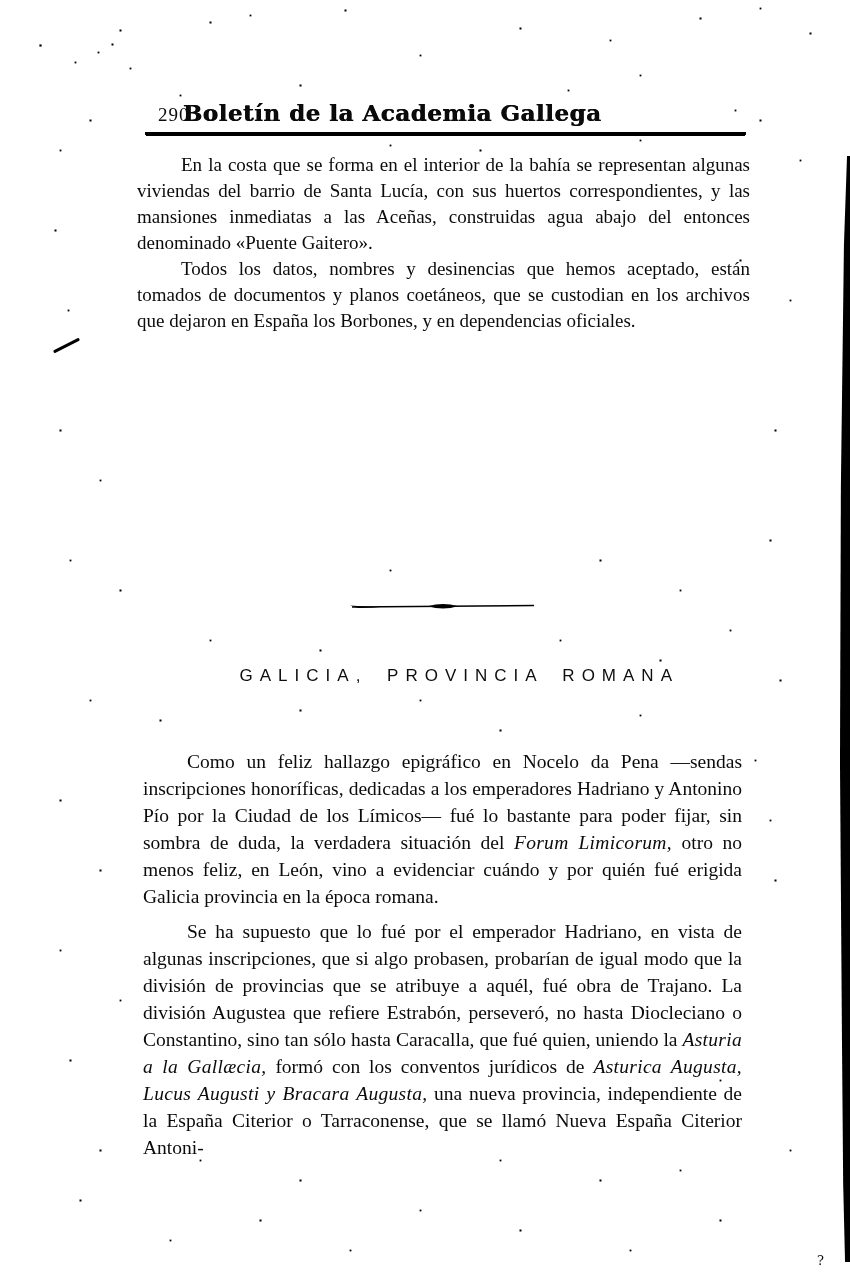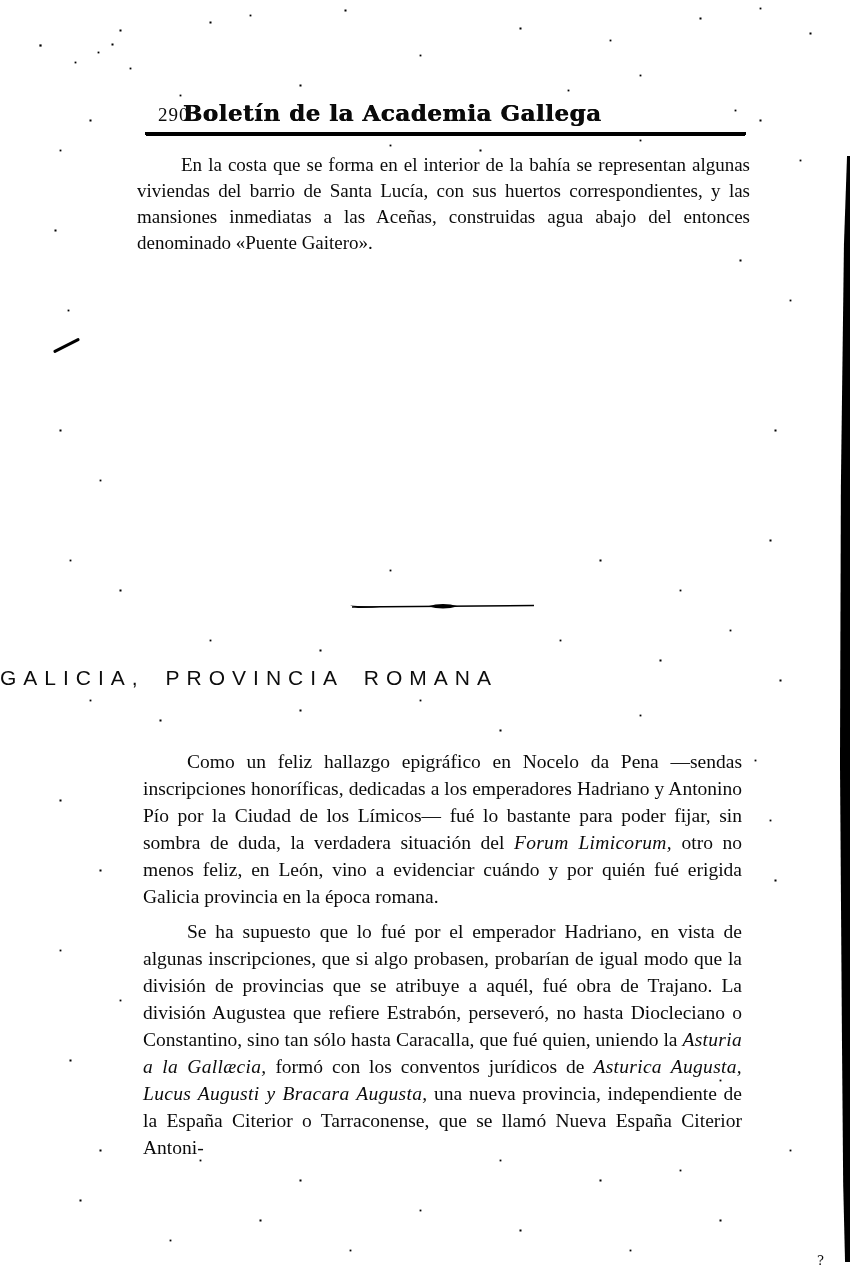--- a/index.html
+++ b/index.html
@@ -40,23 +40,23 @@
     margin:0;text-align:right;padding-right:46px;
     font-variant:small-caps;letter-spacing:1.5px;
     word-spacing:6px;
   }
   .dateline{margin:9px 0 0 0;text-indent:48px;}
   
   .divider{position:absolute;left:350px;top:599px;width:186px;height:14px;}
   
   .article-title{
     position:absolute;left:0;top:666px;width:679px;
-    text-align:left;
+    text-align:right;
     font-family:"Liberation Sans","DejaVu Sans",sans-serif;
-    font-size:21px;font-weight:500;
+    font-size:17px;font-weight:500;
     letter-spacing:7px;word-spacing:8px;
     color:#0d0d0d;
   }
   .textblock2{
     position:absolute;left:135px;top:740px;width:615px;
     font-size:19.5px;line-height:27px;
     text-align:justify;
   }
   .textblock2 p{margin:8px;text-indent:44px;}
   .textblock2 i{letter-spacing:0.3px;}
@@ -110,20 +110,21 @@
 <body>
 
 <div class="page">
 
   <div class="header-pagenum">290</div>
   <div class="header-title">Boletín de la Academia Gallega</div>
   <div class="header-rule"></div>
 
   <div class="textblock1">
     <p>En la costa que se forma en el interior de la bahía se representan algunas viviendas del barrio de Santa Lucía, con sus huertos correspondientes, y las mansiones inmediatas a las Aceñas, construidas agua abajo del entonces denominado «Puente Gaitero».</p>
+    <p>Todos los datos, nombres y desinencias que hemos aceptado, están tomados de documentos y planos coetáneos, que se custodian en los archivos que dejaron en España los Borbones, y en dependencias oficiales.</p>
   </div>
 
   <div class="divider">
     <svg width="186" height="14" viewBox="0 0 186 14">
       <path d="M2 8 L184 6.5" stroke="#000" stroke-width="1.6" fill="none"></path>
       <path d="M0 6.5 L30 8.5 L8 9 Z" fill="#000"></path>
       <path d="M78 7.2 Q93 2.6 108 7.2 Q93 11.8 78 7.2 Z" fill="#000"></path>
     </svg>
   </div>
 

